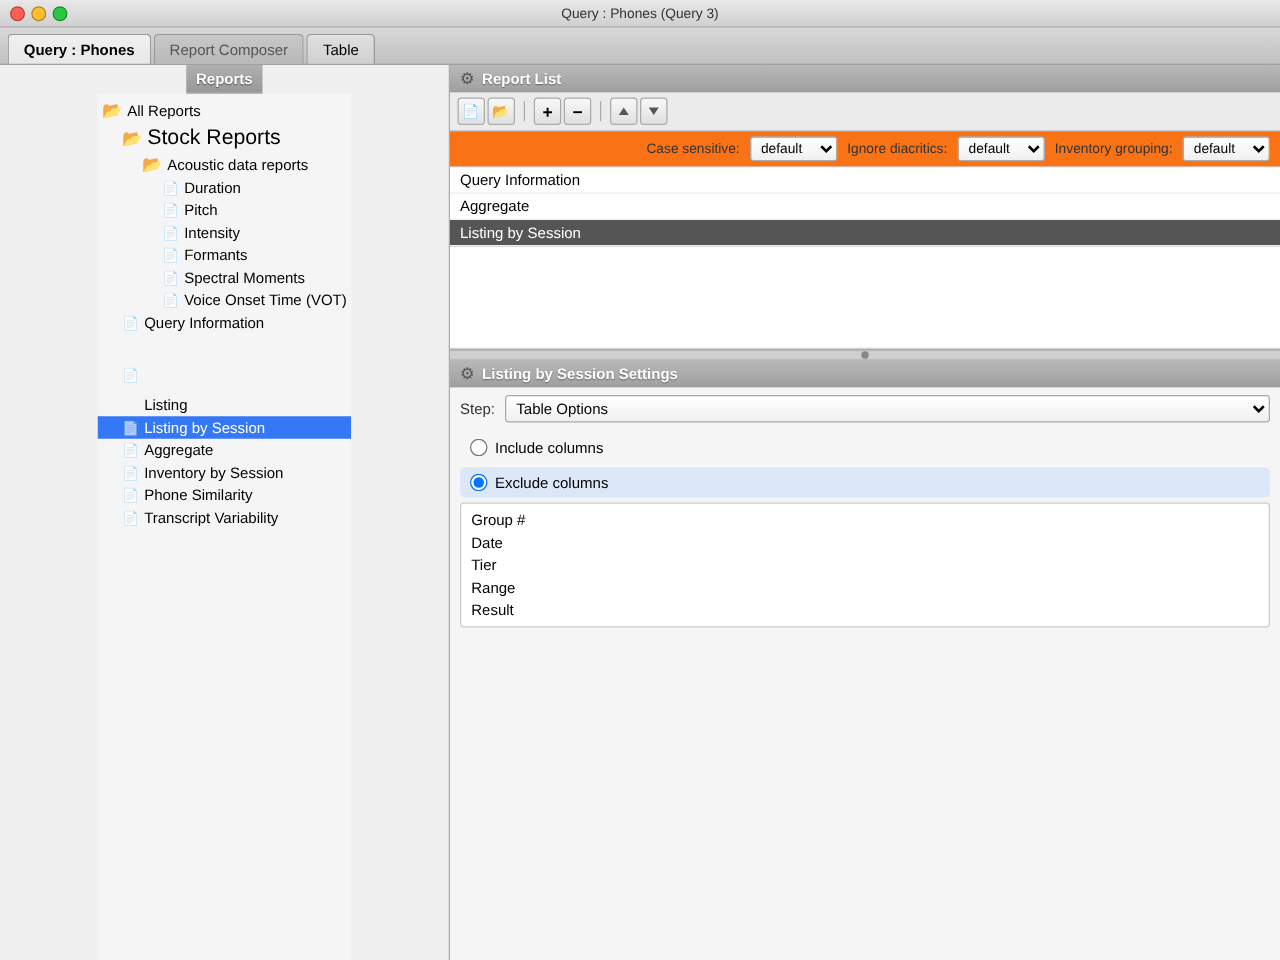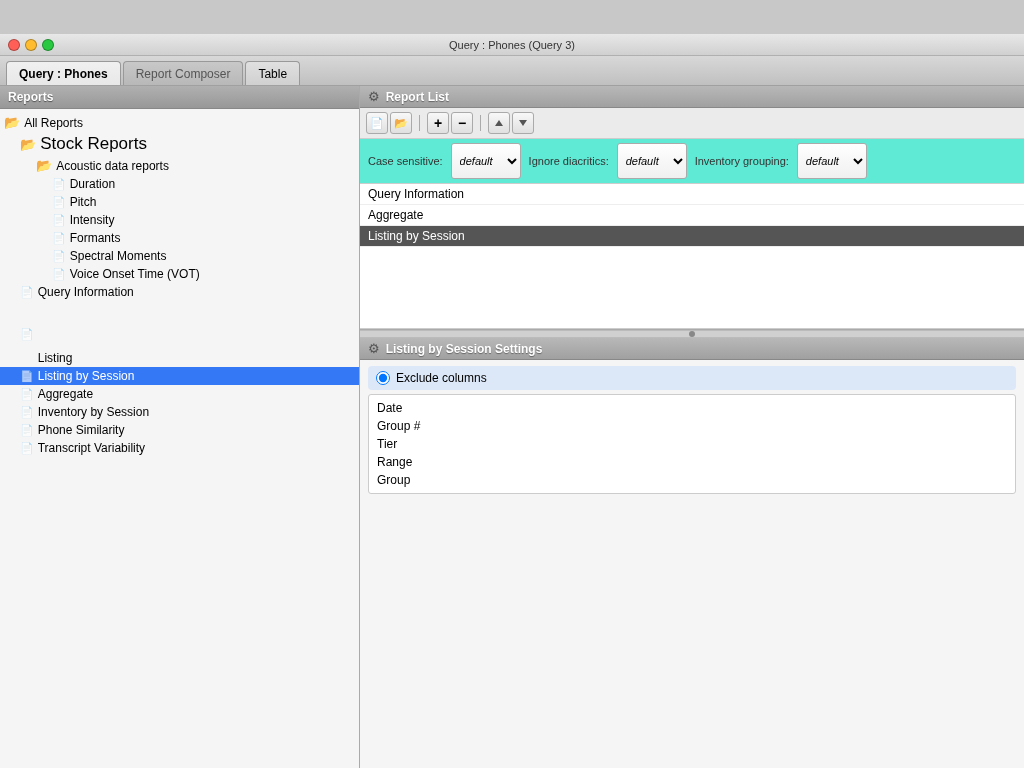--- a/index.html
+++ b/index.html
@@ -14,21 +14,20 @@
 
     
     .title-bar {
       height: 22px;
       background: linear-gradient(to bottom, #e8e8e8, #d0d0d0);
       border-bottom: 1px solid #b0b0b0;
       display: flex;
       align-items: center;
       justify-content: center;
       position: relative;
-      margin-top: 34px;
     }
     .title-bar-buttons {
       position: absolute;
       left: 8px;
       display: flex;
       gap: 5px;
       align-items: center;
     }
     .tb-btn {
       width: 12px;
@@ -89,20 +88,21 @@
 
     
     .left-panel {
       width: 360px;
       min-width: 360px;
       background: #f0f0f0;
       border-right: 1px solid #aaa;
       display: flex;
       flex-direction: column;
       overflow: hidden;
+      align-items: center;
     }
     .panel-header {
       background: linear-gradient(to bottom, #b0b0b0, #989898);
       padding: 4px 8px;
       font-size: 12px;
       font-weight: bold;
       color: #fff;
       text-shadow: 0 1px 1px rgba(0,0,0,0.5);
       border-bottom: 1px solid #888;
     }
@@ -181,38 +181,38 @@
       background: #aaa;
       margin: 0 3px;
     }
 
     
     .filter-row {
       padding: 4px 8px;
       display: flex;
       align-items: center;
       gap: 8px;
-      background: #5eead4;
+      background: #f97316;
       border-bottom: 1px solid #ccc;
       flex-wrap: nowrap;
+      justify-content: flex-end;
     }
     .filter-label {
       font-size: 11px;
       color: #333;
       white-space: nowrap;
     }
     .filter-select {
-      height: 36px;
+      height: 20px;
       font-size: 11px;
       border: 1px solid #aaa;
       border-radius: 3px;
       background: linear-gradient(to bottom, #fff, #f0f0f0);
       padding: 0 4px;
       min-width: 70px;
-      font-style: italic;
     }
 
     
     .report-table {
       flex: 1;
       overflow-y: auto;
       background: #fff;
     }
     .report-table-header {
       background: linear-gradient(to bottom, #e0e0e0, #d0d0d0);
@@ -495,30 +495,39 @@
     </div>
 
     <div class="settings-section">
       <div class="section-header">
         <span style="font-size:13px; color:#555;">⚙</span>
         <span class="section-header-title">Listing by Session Settings</span>
       </div>
 
       <div class="settings-body">
 
-
+        <div class="step-row">
+          <span class="step-label">Step:</span>
+          <select class="step-select" id="step-select">
+          <option value="Table Options">Table Options</option><option value="Column Options">Column Options</option><option value="Sort Options">Sort Options</option></select>
+        </div>
+
+        <div class="radio-row">
+          <input type="radio" name="columns-mode" id="include-radio" style="">
+          <label for="include-radio">Include columns</label>
+        </div>
         <div class="radio-row highlight">
           <input type="radio" name="columns-mode" id="exclude-radio" checked="" style="">
           <label for="exclude-radio">Exclude columns</label>
         </div>
 
         <div class="columns-list" id="columns-list">
-        <div class="column-item">Date</div>
-            <div class="column-item">Group #</div>
+        <div class="column-item">Group #</div>
+            <div class="column-item">Date</div>
             <div class="column-item">Tier</div>
             <div class="column-item">Range</div>
-            <div class="column-item">Group</div>
+            <div class="column-item">Result</div>
           </div>
       </div>
     </div>
 
   </div>
 </div>
 
 </body></html>

